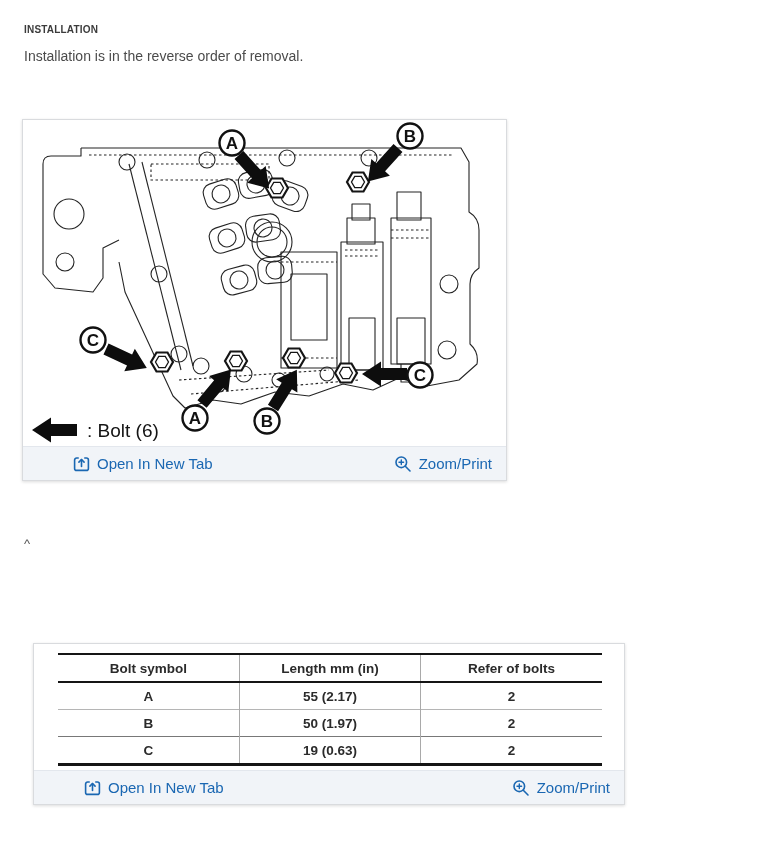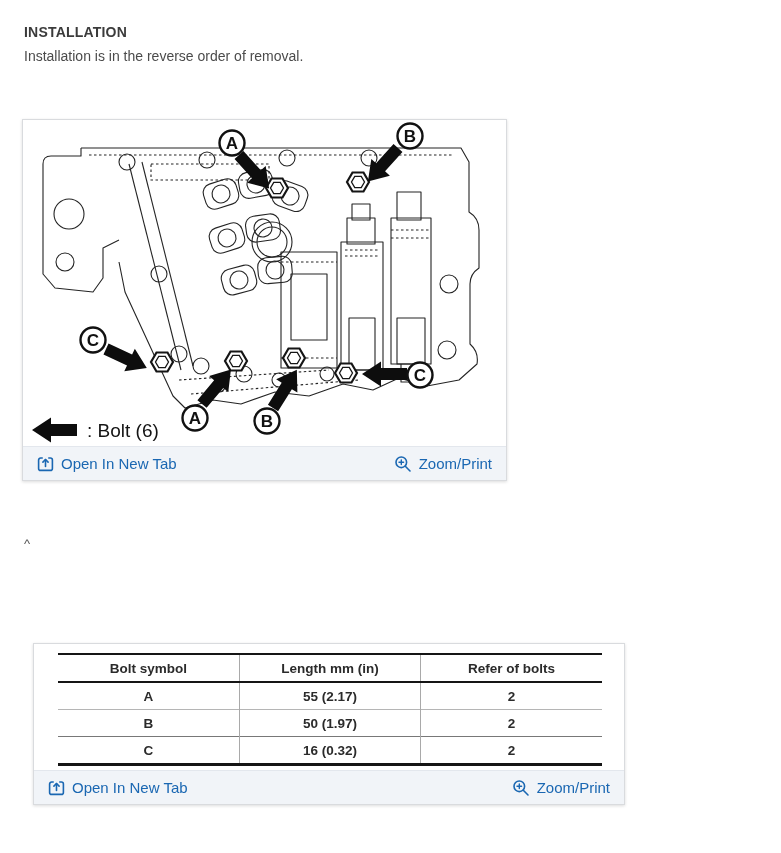--- a/index.html
+++ b/index.html
@@ -1,21 +1,21 @@
 <!DOCTYPE html>
 <html><head>
 <meta charset="utf-8">
 <style>
   html,body{margin:0;padding:0;}
   body{
     width:781px;height:853px;position:relative;background:#ffffff;
     font-family:"Liberation Sans",sans-serif;color:#454545;overflow:hidden;
   }
   .page-title{
-    position:absolute;left:24px;top:24px;font-size:14px;font-weight:bold;
+    position:absolute;left:24px;top:24px;font-size:10px;font-weight:bold;
     color:#3b3b3b;letter-spacing:.2px;
   }
   .intro{position:absolute;left:24px;top:48px;font-size:14px;color:#4b4b4b;}
 
   .panel{
     position:absolute;background:#fff;border:1px solid #d9dbde;
     box-shadow:0 1px 3px rgba(0,0,0,.14);display:flex;flex-direction:column;
     box-sizing:border-box;
   }
   .figure-panel{left:22px;top:119px;width:485px;height:362px;}
@@ -24,21 +24,21 @@
   .figure-body{flex:1;position:relative;overflow:hidden;}
   .diagram{position:absolute;left:6px;top:2px;}
 
   .panel-footer{
     height:33px;min-height:33px;background:#f1f4f8;border-top:1px solid #e3e7ed;
     display:flex;align-items:center;justify-content:space-between;
     padding:0 14px;margin-top:auto;
   }
   .link{
     display:flex;align-items:center;gap:7px;text-decoration:none;
-    color:#1a67b2;font-size:15px;cursor:pointer;
+    color:#1a67b2;font-size:15px;cursor:pointer;margin-left:36px;
   }
   .link svg{display:block;}
 
   
   .art{stroke:#242424;fill:none;stroke-width:1.1;stroke-linejoin:round;}
   .dash{stroke-dasharray:2.5 2.5;}
   .arrow{fill:#0d0d0d;stroke:none;}
   .callout circle{fill:#ffffff;stroke:#111;stroke-width:2.4;}
   .callout text{
     fill:#111;font-weight:bold;font-size:17px;text-anchor:middle;
@@ -260,21 +260,21 @@
         <td>55 (2.17)</td>
         <td>2</td>
       </tr>
       <tr>
         <td>B</td>
         <td>50 (1.97)</td>
         <td>2</td>
       </tr>
       <tr>
         <td>C</td>
-        <td>16 (0.32)</td>
+        <td>19 (0.63)</td>
         <td>2</td>
       </tr>
     </tbody>
   </table>
 
   <div class="panel-footer">
     <a class="link">
       <svg width="17" height="17" viewBox="0 0 17 17">
         <g fill="none" stroke="#1a67b2" stroke-width="1.6" stroke-linecap="round" stroke-linejoin="round">
           <path d="M5.2,3 H3.6 a2,2 0 0 0 -2,2 V13.4 a2,2 0 0 0 2,2 H13.4 a2,2 0 0 0 2,-2 V5 a2,2 0 0 0 -2,-2 H11.8"></path>

